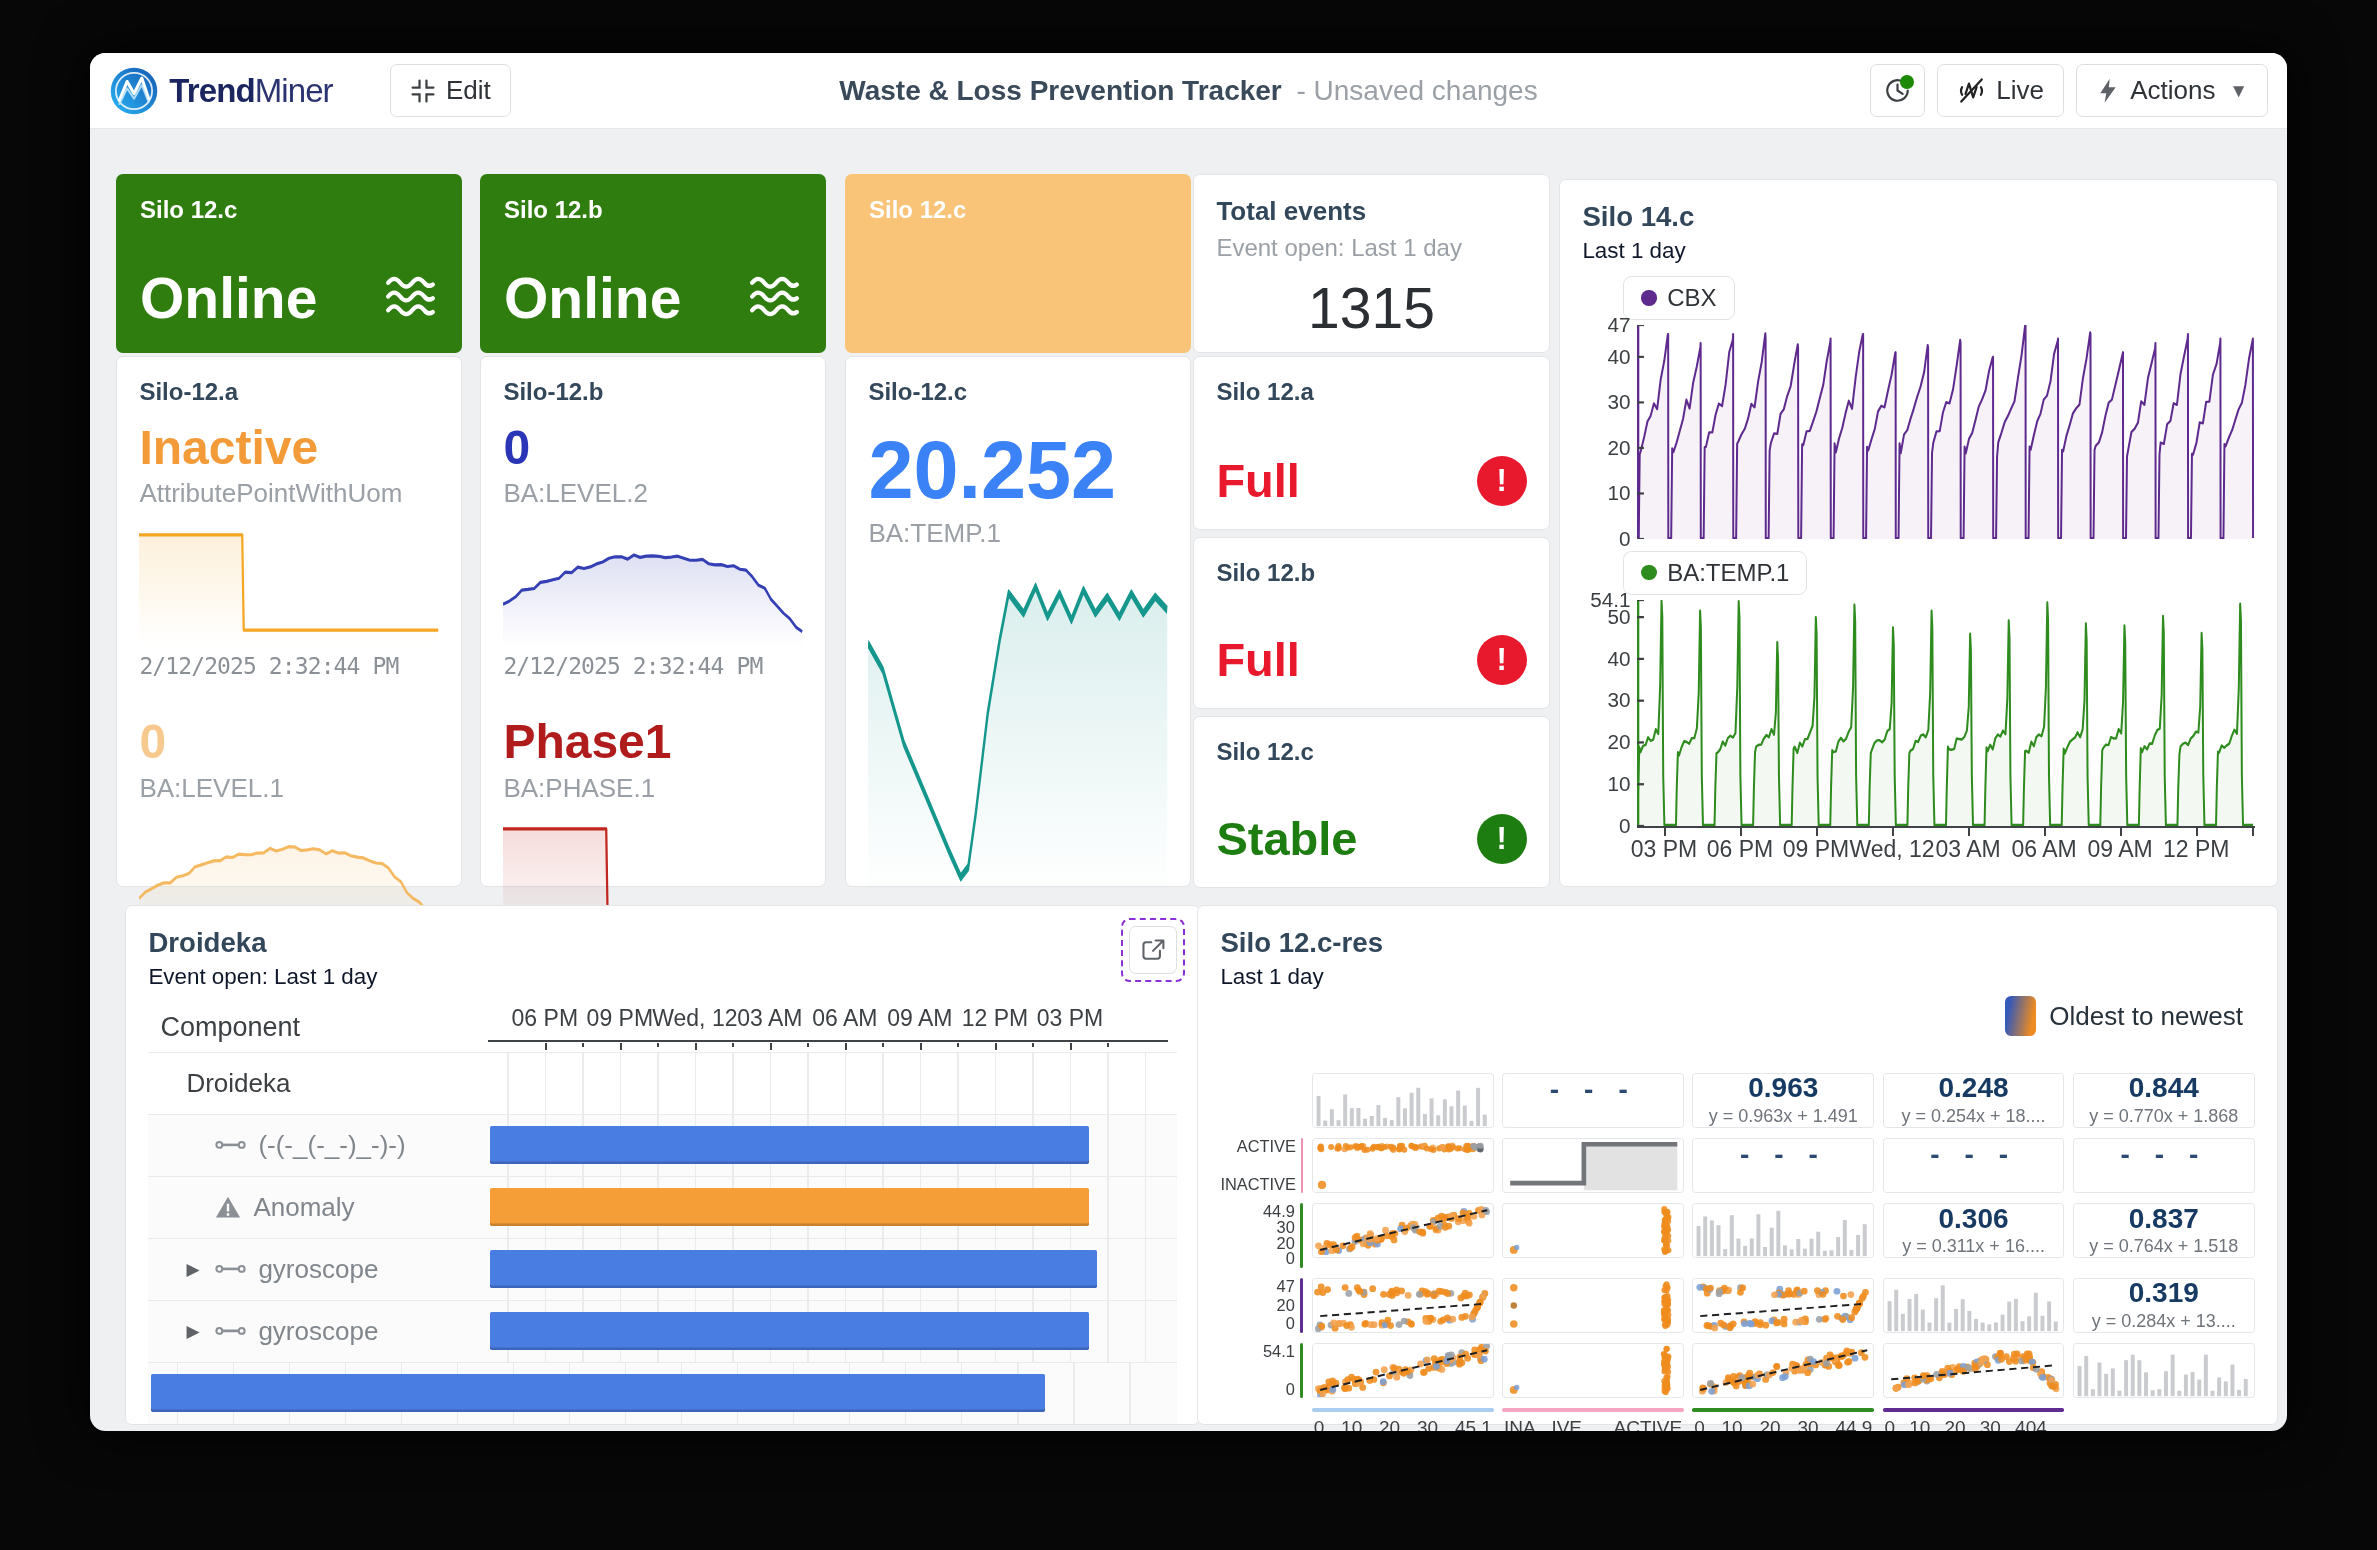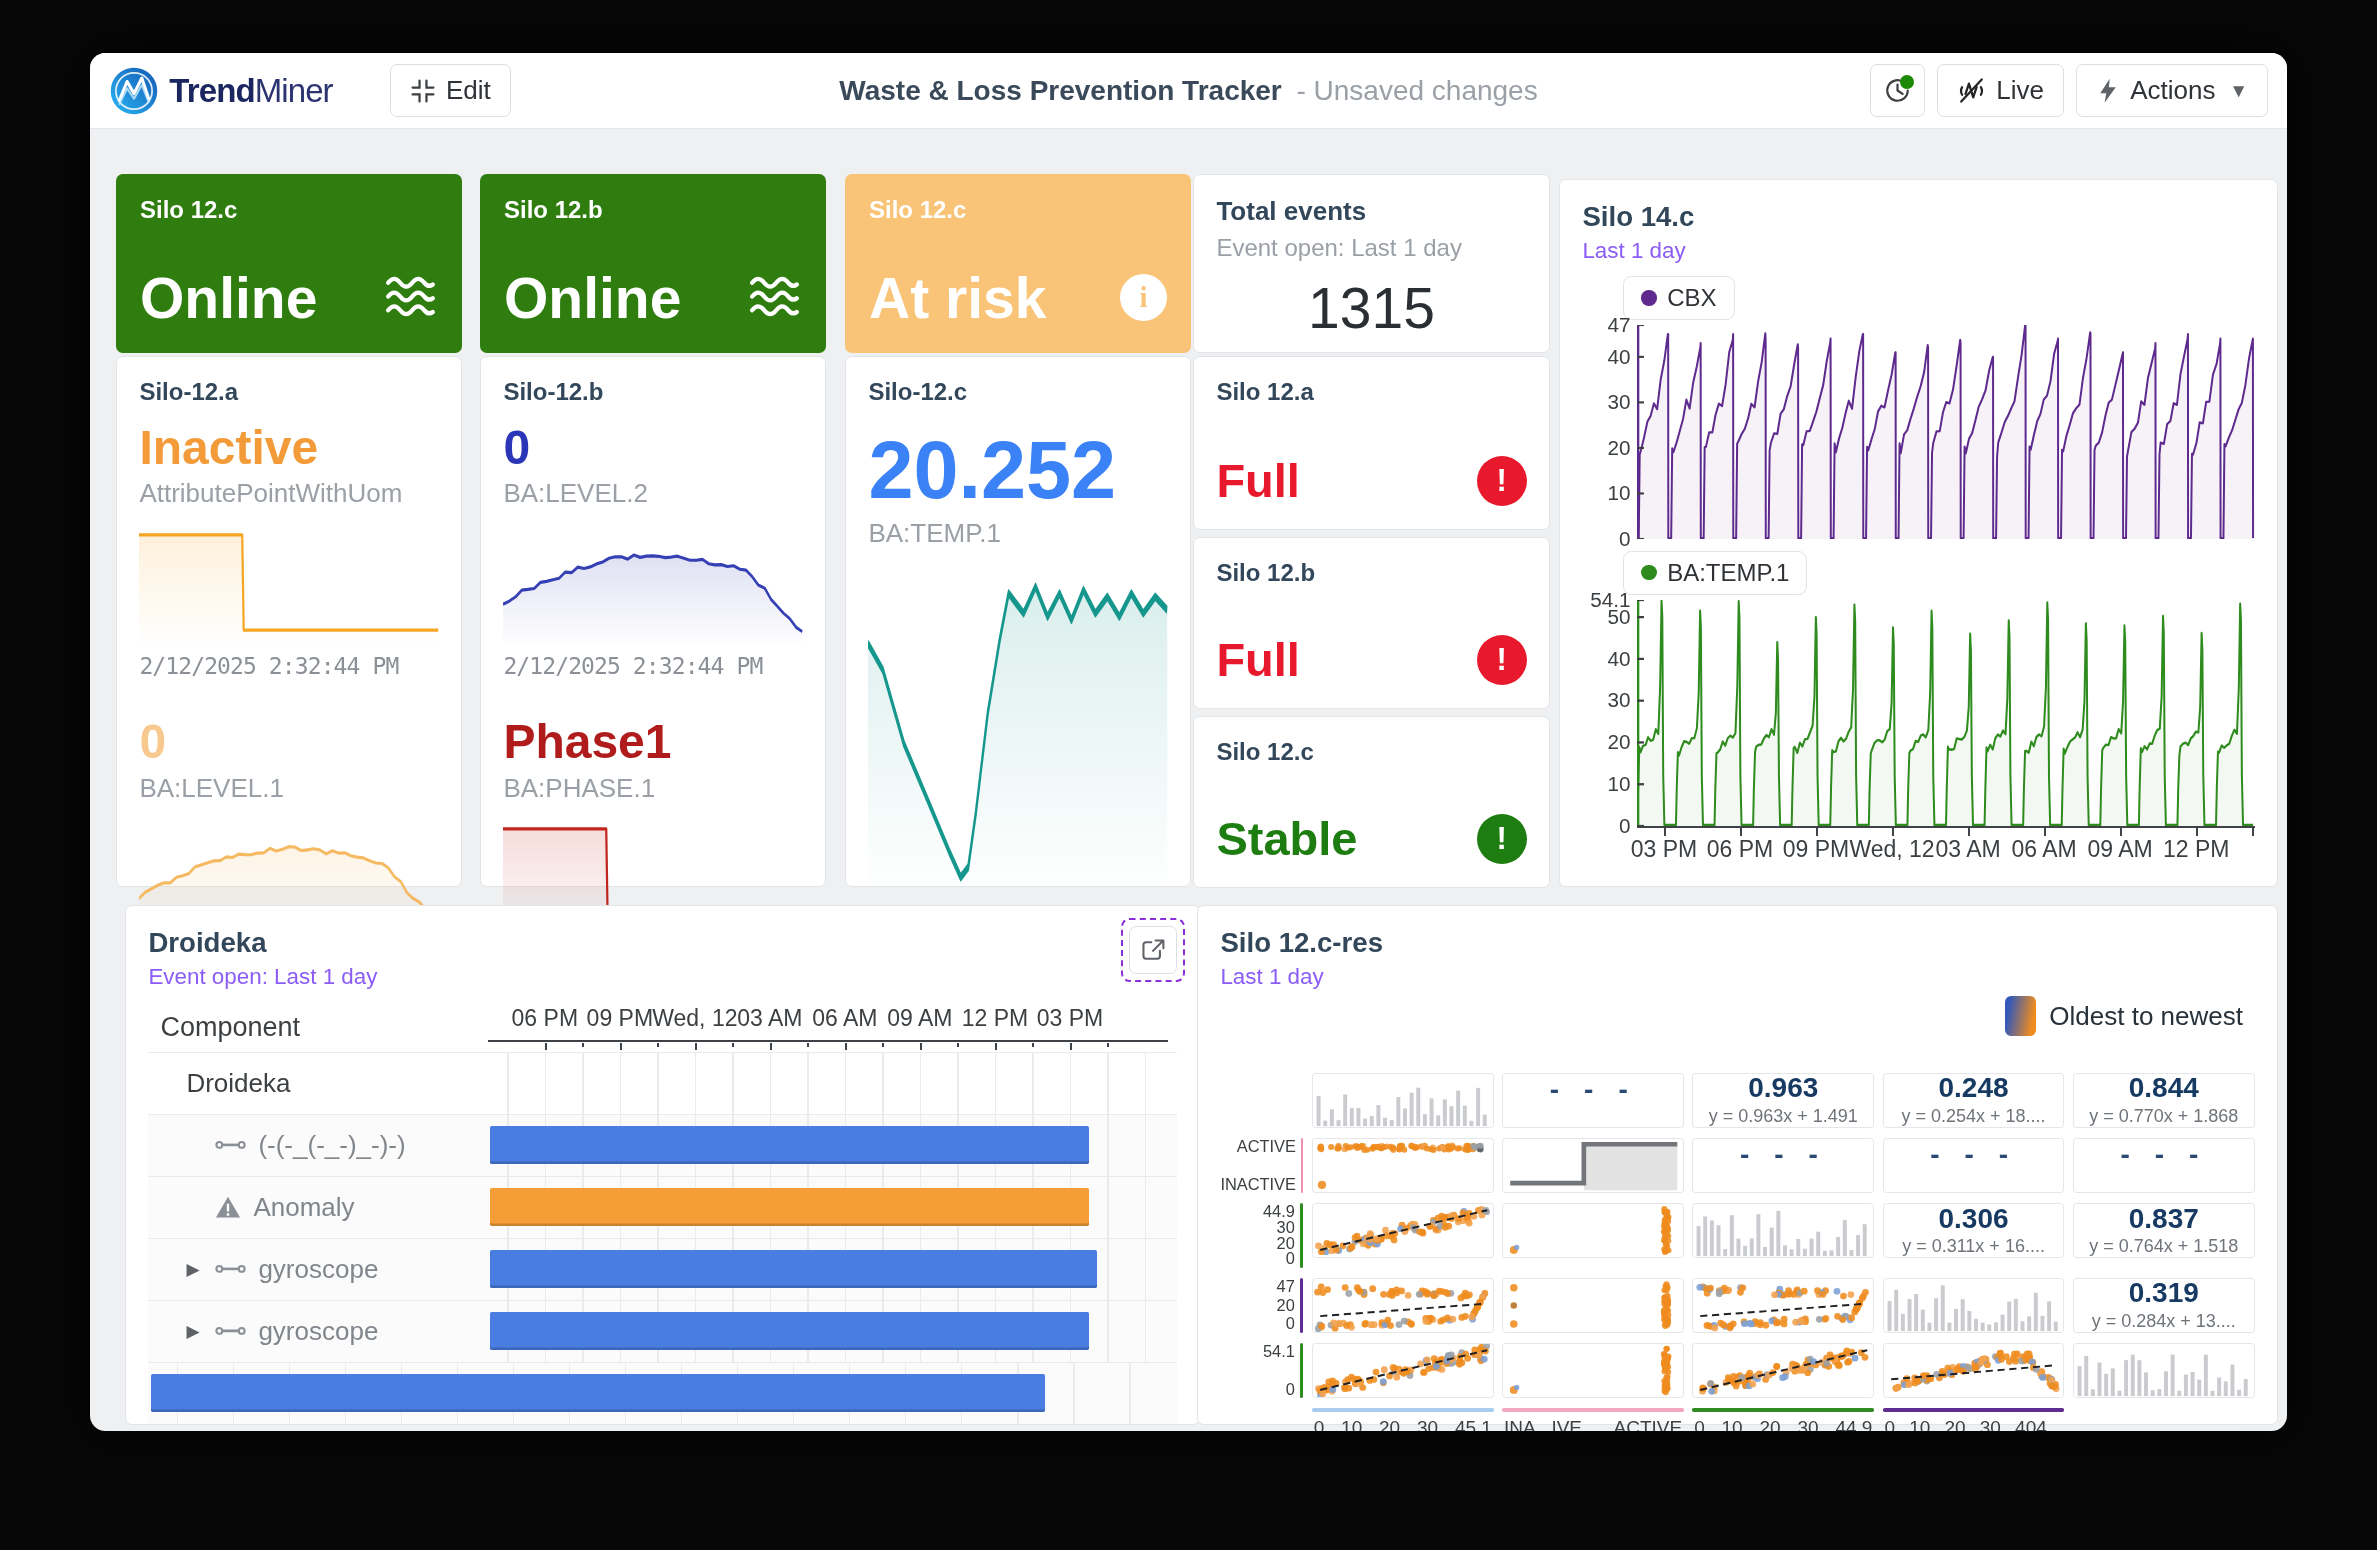--- a/index.html
+++ b/index.html
@@ -41,21 +41,21 @@
   
   .events-sub{font-size:24px;color:#9aa0a6;margin-top:6.9px;}
   .events-value{font-size:57px;color:#2b2f33;text-align:center;margin-top:13.8px;font-weight:500;}
   
   .alert-row{margin-top:auto;display:flex;align-items:center;}
   .alert-value{font-size:47px;font-weight:700;}
   .alert-icon{margin-left:auto;width:50px;height:50px;border-radius:50%;color:#fff;display:flex;align-items:center;justify-content:center;font-size:31px;font-weight:800;}
   
   .panel{padding:20.7px 22.4px;}
   .panel-title{font-size:27.6px;font-weight:700;color:#33475b;}
-  .panel-sub{font-size:22.4px;color:#8b5cf6;margin-top:5.2px;}
+  .panel-sub{font-size:22.4px;color:#0f172a;margin-top:5.2px;}
   .legend-chip{display:inline-flex;align-items:center;gap:10.3px;border:1.7px solid #e0e2e5;border-radius:8.6px;padding:6.9px 17px;margin:12px 0 5.2px 41px;font-size:24px;color:#2f3337;}
   .legend-dot{width:15.5px;height:15.5px;border-radius:50%;}
   .chart-row{display:flex;}
   .ylab{position:relative;width:55px;flex:none;}
   .ylab span{position:absolute;right:6.9px;transform:translateY(-50%);font-size:20.7px;color:#3c4043;}
   .chart-area{flex:1;position:relative;}
   .xaxis{position:relative;height:36px;margin-left:55px;border-top:2.6px solid #3f4348;}
   .xaxis .xl{position:absolute;top:8.6px;transform:translateX(-50%);font-size:23px;color:#3c4043;white-space:nowrap;}
   .xaxis .tick{position:absolute;top:-0.9px;width:1.7px;height:8.6px;background:#3f4348;}
   
@@ -179,26 +179,20 @@
             <span class="status-value">Online</span>
             <span class="status-icon"><svg width="55" height="45" viewBox="0 0 64 52">
                 <path d="M6 10 q7 -9 14 0 q7 9 14 0 q7 -9 14 0 q5 6 10 2" fill="none" stroke="#fff" stroke-width="5" stroke-linecap="round"></path>
                 <path d="M6 26 q7 -9 14 0 q7 9 14 0 q7 -9 14 0 q5 6 10 2" fill="none" stroke="#fff" stroke-width="5" stroke-linecap="round"></path>
                 <path d="M6 42 q7 -9 14 0 q7 9 14 0 q7 -9 14 0 q5 6 10 2" fill="none" stroke="#fff" stroke-width="5" stroke-linecap="round"></path>
               </svg></span>
           </div>
         </div>
         <div class="tile status-tile" style="left: 755px; top: 45px; width: 346px; height: 179px; background: rgb(249, 196, 120);">
           <div class="tile-name">Silo 12.c</div>
-          <div class="status-row">
-            <span class="status-value">At risk</span>
-            <span class="status-icon">
-              <div class="info-circle" style="color: rgb(249, 196, 120);">i</div>
-            </span>
-          </div>
         </div>
       </div>
 
     <div class="tile" style="left:26px;top:227px;width:346px;height:531px;">
       <div class="tile-name">Silo-12.a</div>
       <div class="metric-value" style="color: rgb(242, 155, 56);">Inactive</div>
       <div class="metric-label">AttributePointWithUom</div>
       <div class="spark" id="spark-a1"><svg viewBox="0 0 400 120" preserveAspectRatio="none" width="100%" height="100%">
             <defs>
               <linearGradient id="gspark-a1" x1="0" y1="0" x2="0" y2="1">

